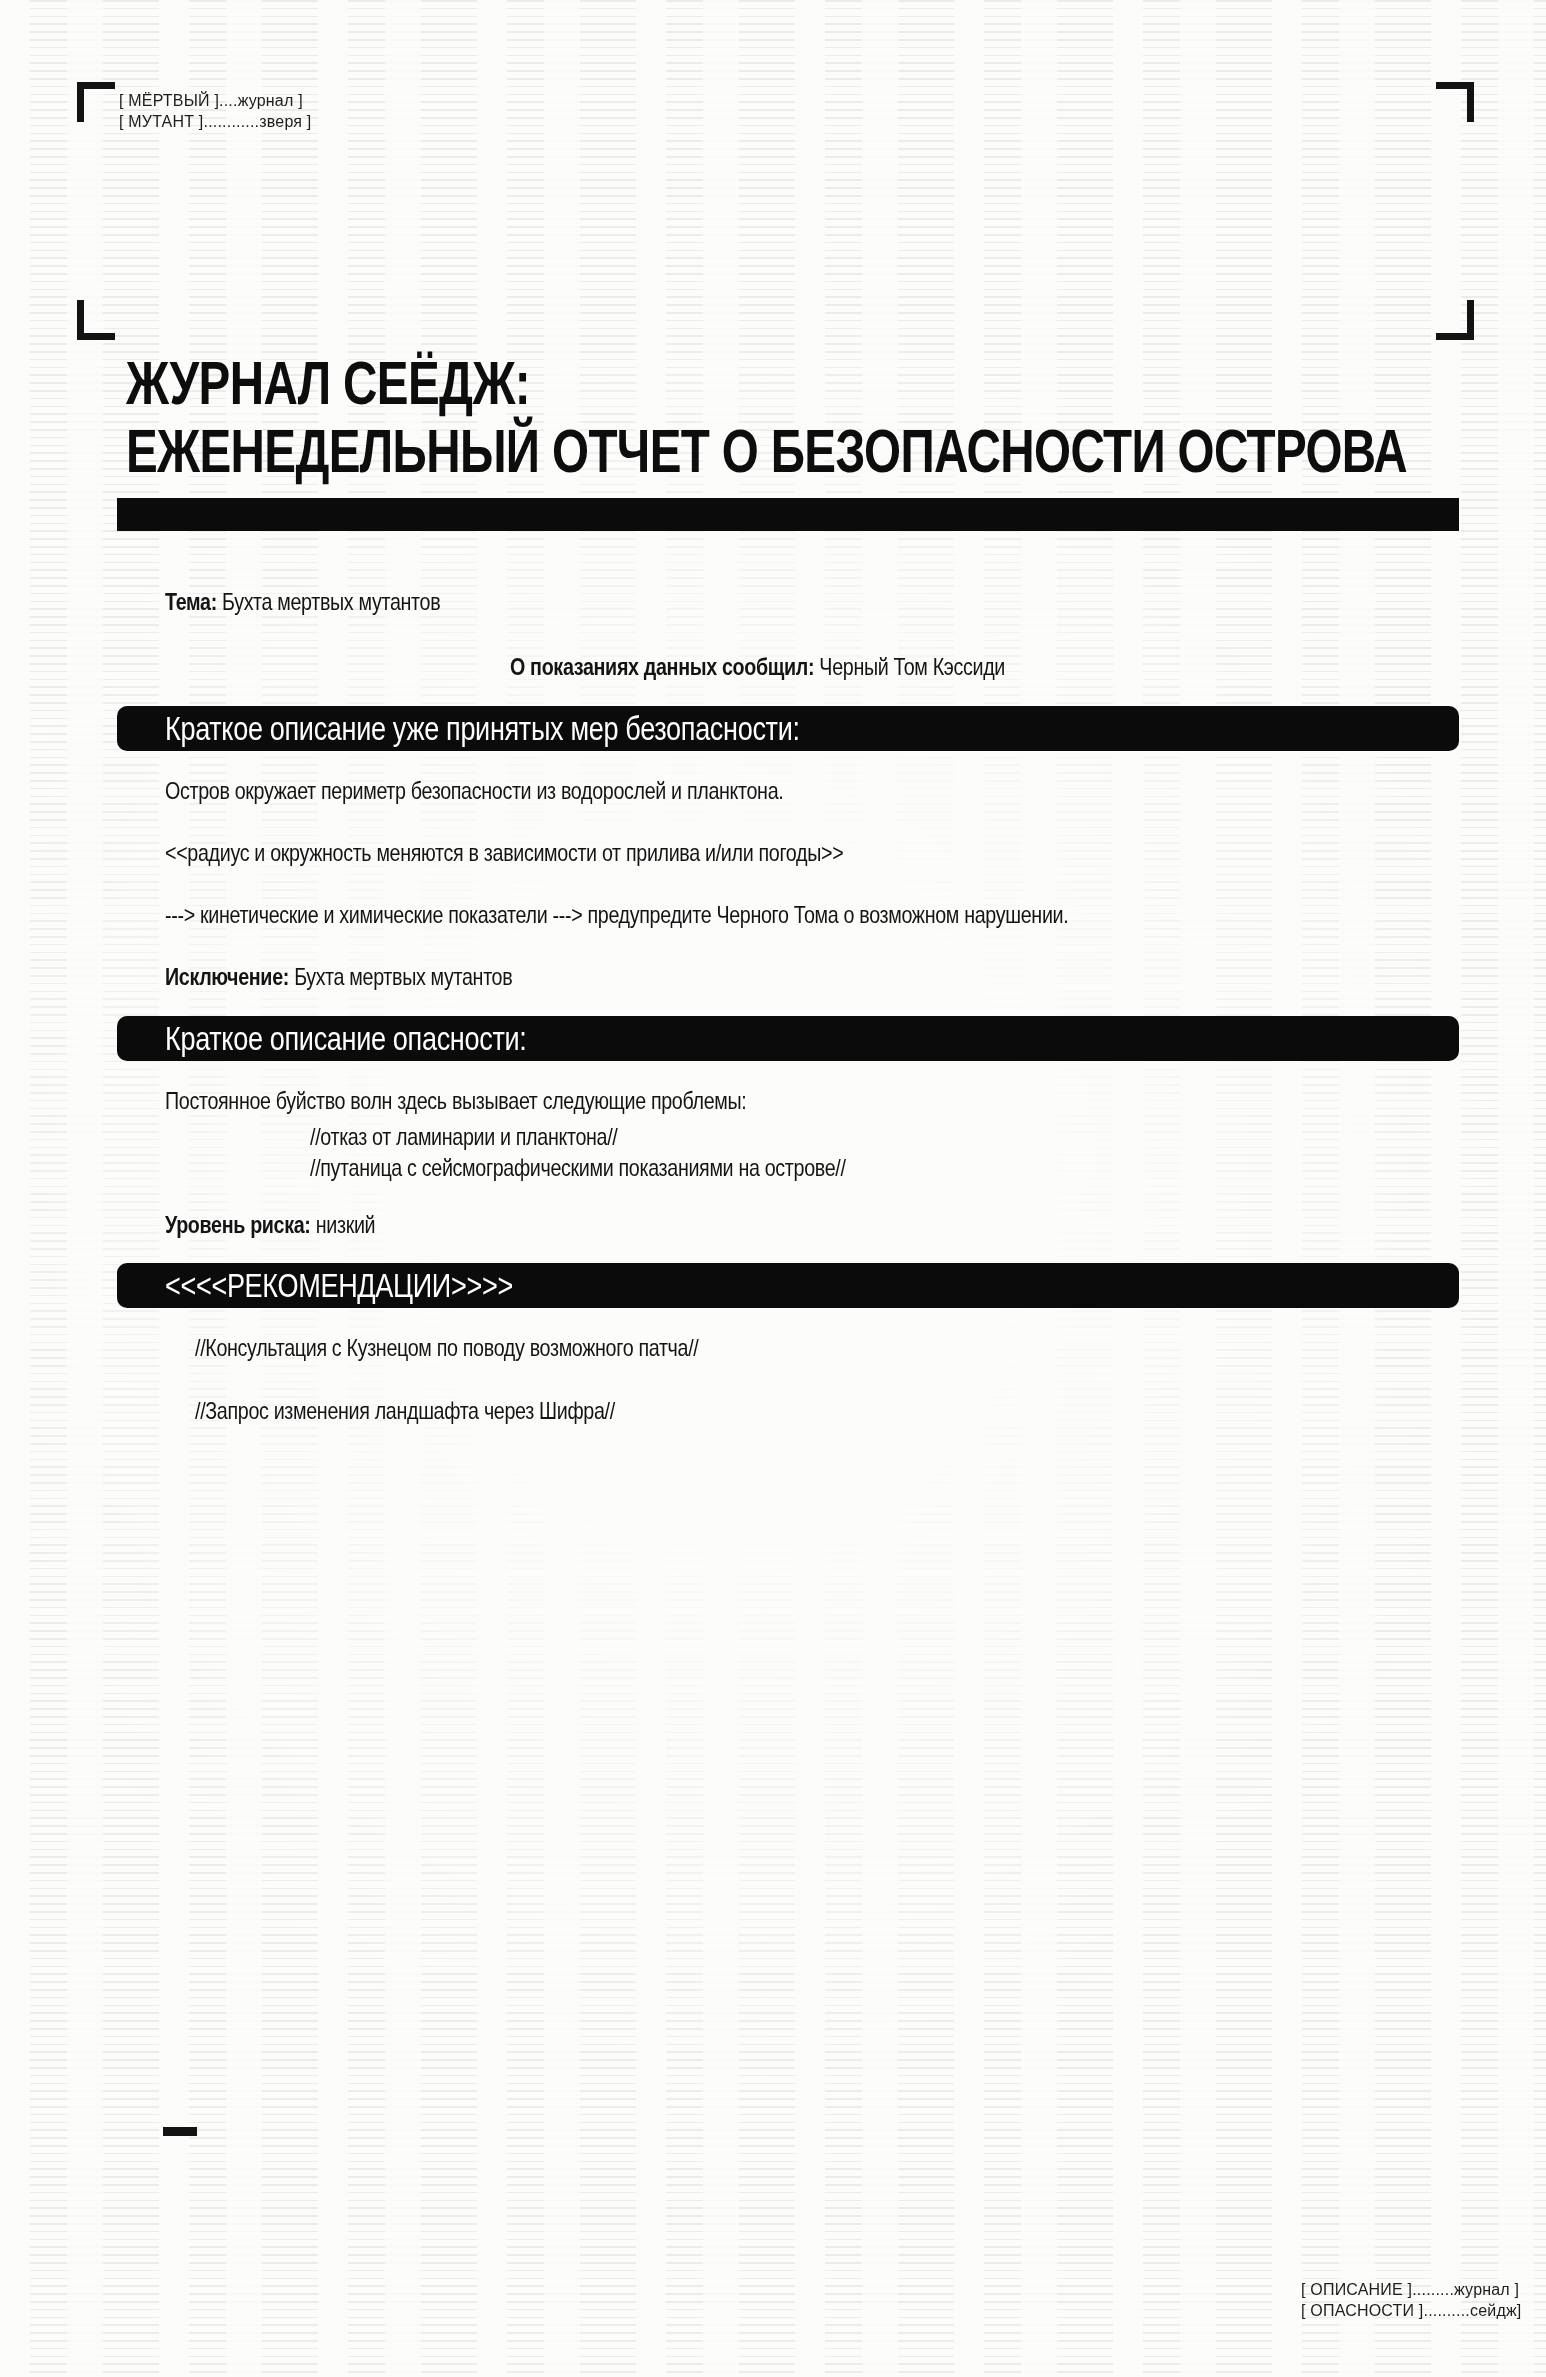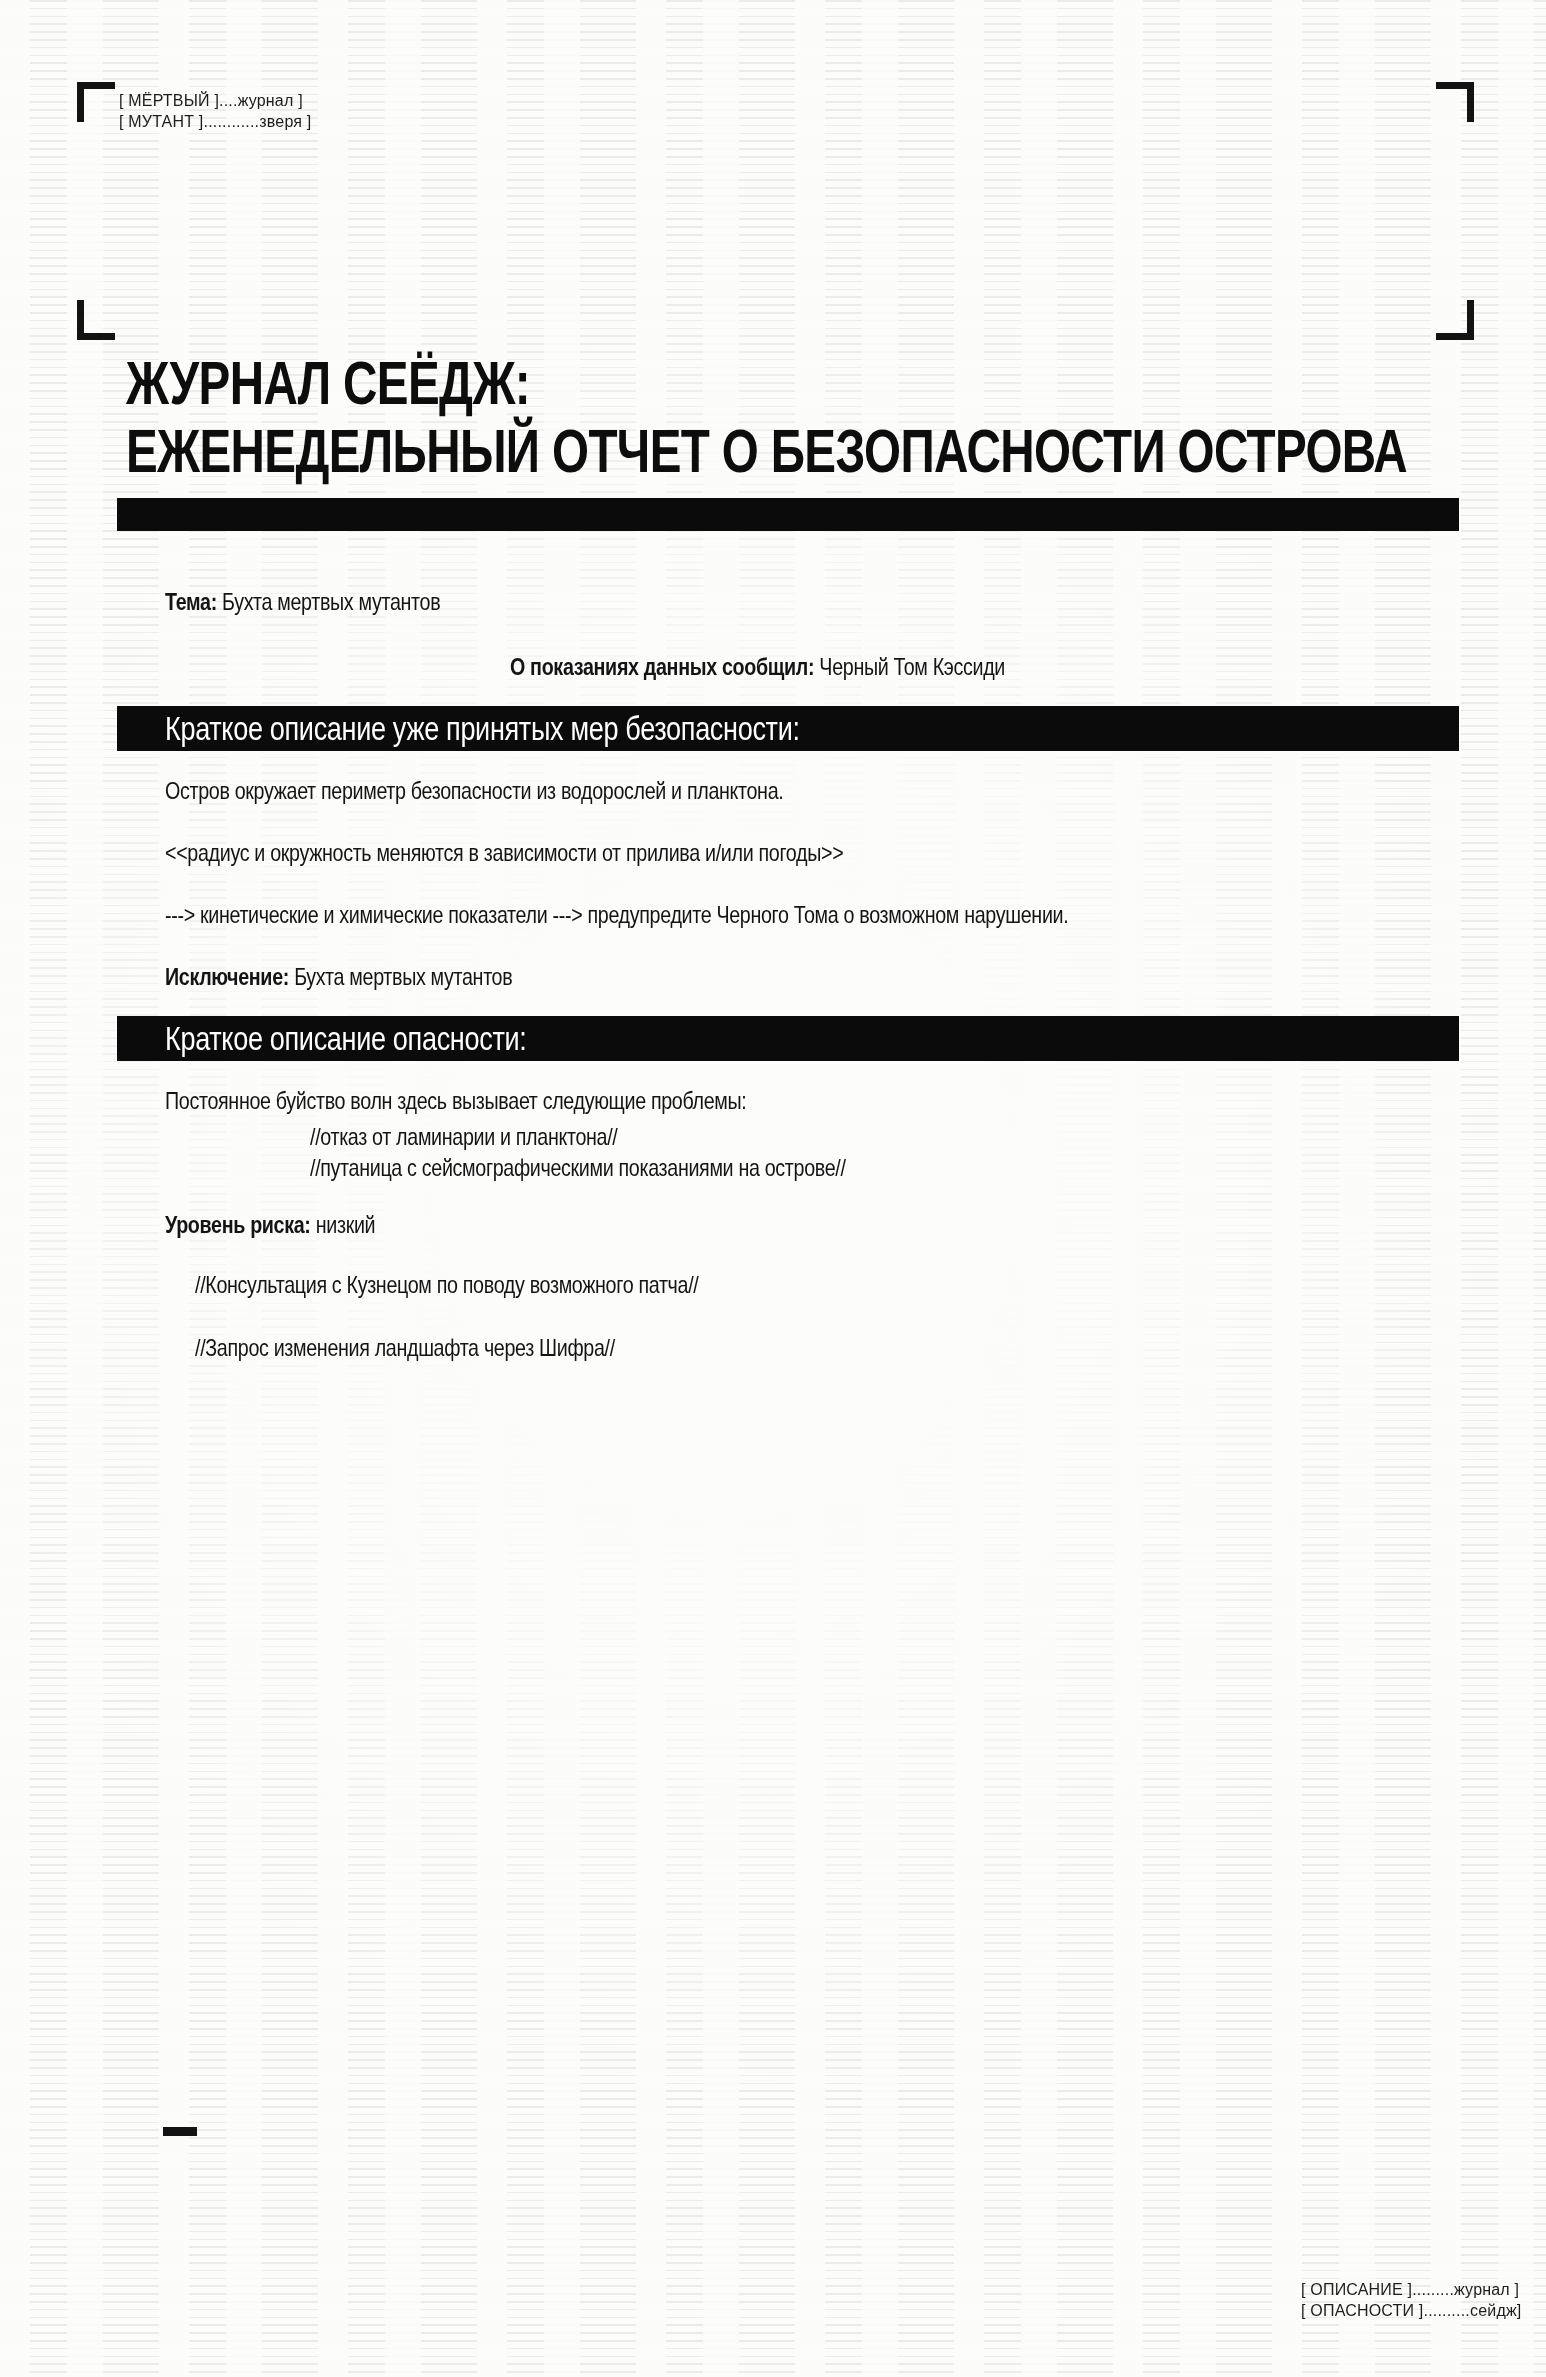--- a/index.html
+++ b/index.html
@@ -36,21 +36,21 @@
   .content{position:absolute;left:117px;top:349px;width:1342px;}
   .title{margin:0 0 0 9.3px;font-weight:bold;font-size:61px;line-height:68px;color:#0d0d0d;}
   .title-line{line-height:68px;white-space:nowrap;}
   .title .cx{display:inline-block;transform:scaleX(0.78);transform-origin:0 50%;letter-spacing:-0.8px;white-space:nowrap;}
   .divider{margin-top:13.2px;height:33px;background:#0b0b0b;}
   .para{font-size:24px;line-height:40px;margin:22px 0 0 48px;font-weight:normal;white-space:nowrap;}
   .para .cx{display:inline-block;transform:scaleX(0.82);transform-origin:0 50%;letter-spacing:-0.4px;white-space:nowrap;}
   .mt-lg{margin-top:51px;}
   .mt-md{margin-top:25px;text-align:center;}
   .lbl{font-weight:bold;}
-  .bar{margin-top:18.7px;height:45px;background:#0b0b0b;color:#ffffff;display:flex;align-items:flex-end;padding-left:48px;box-sizing:border-box;font-size:33px;line-height:45px;white-space:nowrap;}
+  .bar{margin-top:18.7px;height:45px;background:#0b0b0b;color:#ffffff;display:flex;align-items:flex-end;padding-left:48px;box-sizing:border-box;font-size:33px;line-height:45px;white-space:nowrap;border-radius:10px;}
   .bar .cx{display:inline-block;transform:scaleX(0.82);transform-origin:0 50%;letter-spacing:-0.4px;white-space:nowrap;}
   .after-bar{margin-top:20px;}
   .problems{margin-left:145px;}
   .tight{line-height:31px;}
   .rec{margin-left:78px;}
   .rec2{margin-top:23px;}
   .dash-mark{position:absolute;left:163px;top:2127px;width:34px;height:8.6px;background:#131313;}
 </style>
 </head>
 <body>
@@ -111,20 +111,23 @@
       <div class="problems">
         <div class="tight"><span class="cx">//отказ от ламинарии и планктона//</span></div>
         <div class="tight"><span class="cx">//путаница с сейсмографическими показаниями на острове//</span></div>
       </div>
     </div>
 
     <p class="para">
       <span class="cx"><span class="lbl">Уровень риска:</span> <span>низкий</span></span>
     </p>
 
+    <div class="bar">
+      <span class="cx">&lt;&lt;&lt;&lt;РЕКОМЕНДАЦИИ&gt;&gt;&gt;&gt;</span>
+    </div>
 
     <p class="para after-bar rec">
       <span class="cx">//Консультация с Кузнецом по поводу возможного патча//</span>
     </p>
     <p class="para rec rec2">
       <span class="cx">//Запрос изменения ландшафта через Шифра//</span>
     </p>
 
   </main>
 

